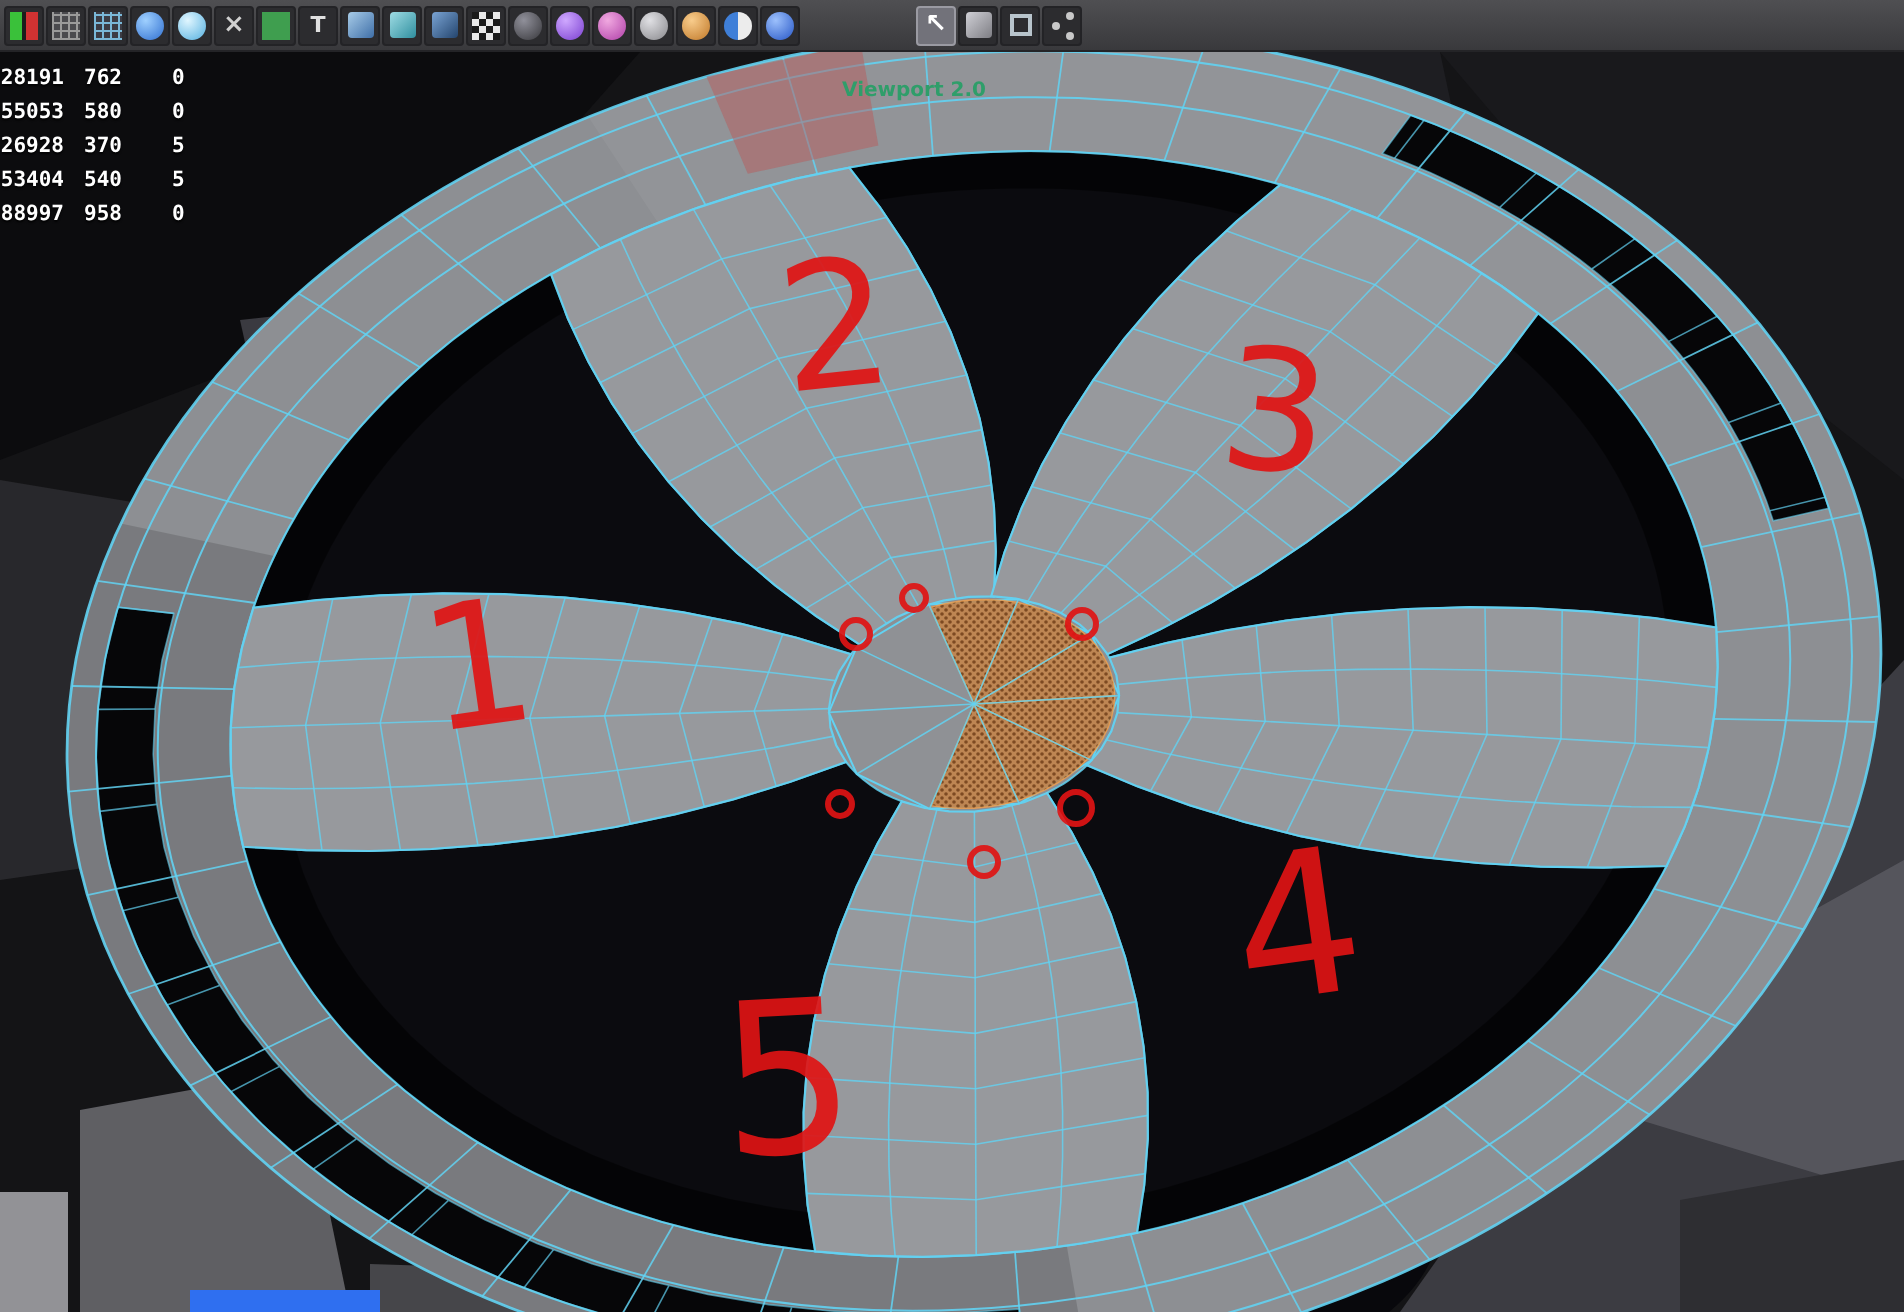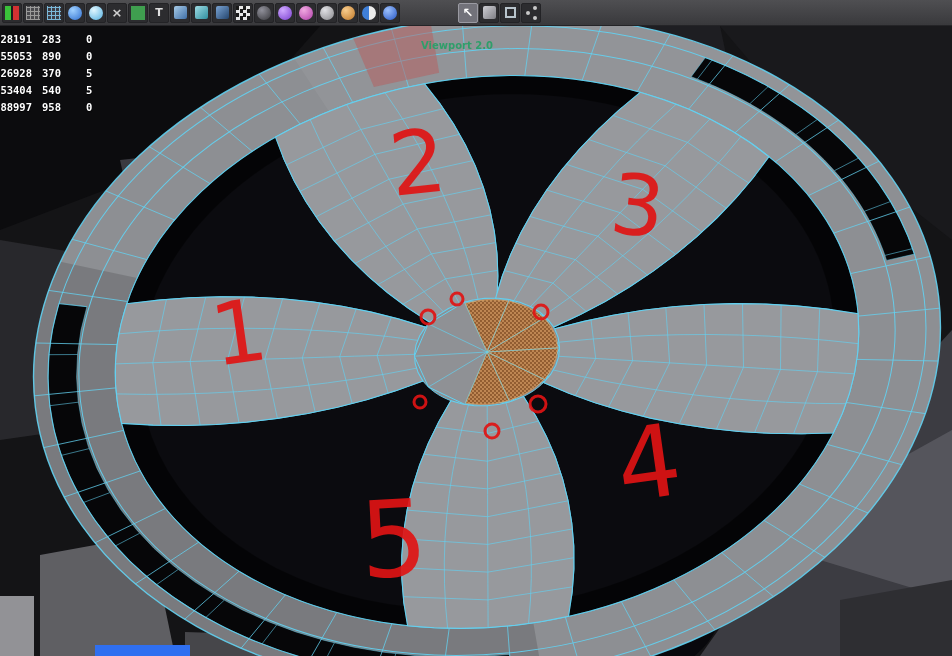--- a/index.html
+++ b/index.html
@@ -286,26 +286,26 @@
       <div class="icon">
         <span class="g-frame" style="border: 2px solid rgb(184, 196, 204);"></span>
       </div>
       <div class="icon">
         <span class="g-nodes" style="background: rgb(200, 200, 200); box-shadow: rgb(200, 200, 200) 7px -5px 0px, rgb(200, 200, 200) 7px 5px 0px;"></span>
       </div>
     </div>
   <div class="hud" id="hud">
       <div class="hud-row">
         <span class="hud-a">28191</span>
-        <span class="hud-b">283</span>
+        <span class="hud-b">762</span>
         <span class="hud-c">0</span>
       </div>
       <div class="hud-row">
         <span class="hud-a">55053</span>
-        <span class="hud-b">890</span>
+        <span class="hud-b">580</span>
         <span class="hud-c">0</span>
       </div>
       <div class="hud-row">
         <span class="hud-a">26928</span>
         <span class="hud-b">370</span>
         <span class="hud-c">5</span>
       </div>
       <div class="hud-row">
         <span class="hud-a">53404</span>
         <span class="hud-b">540</span>

